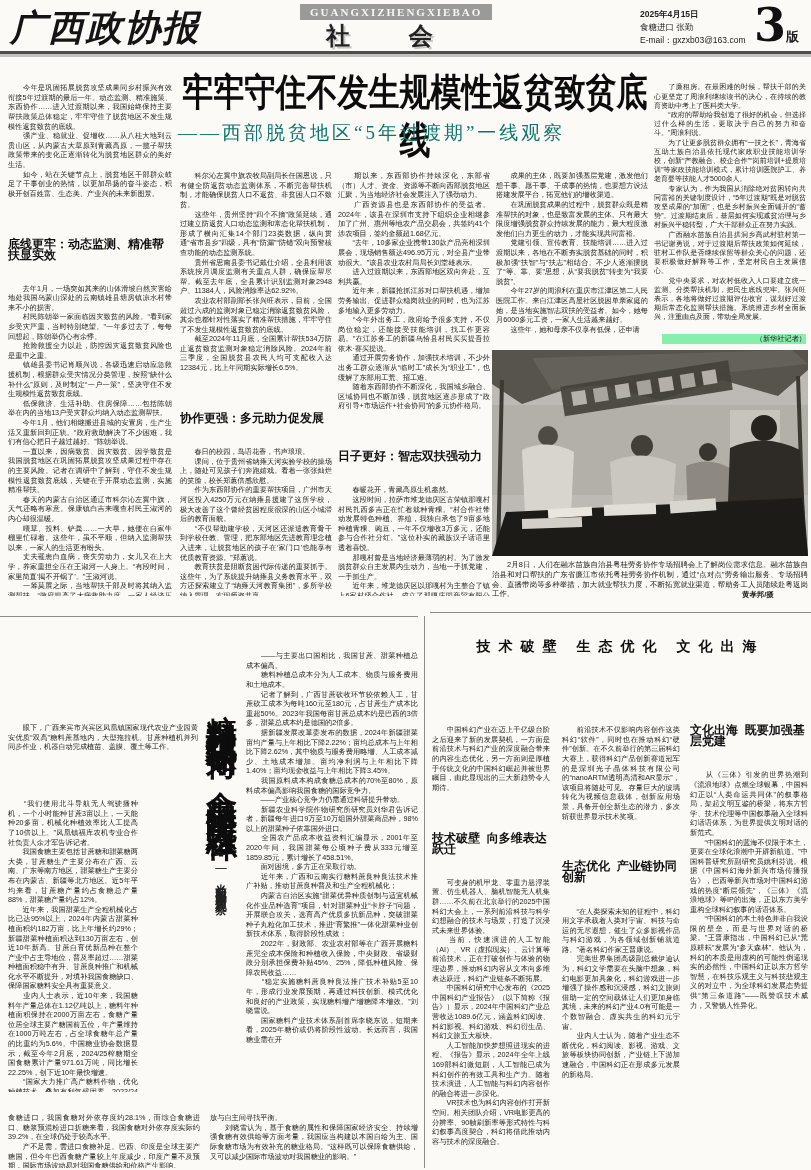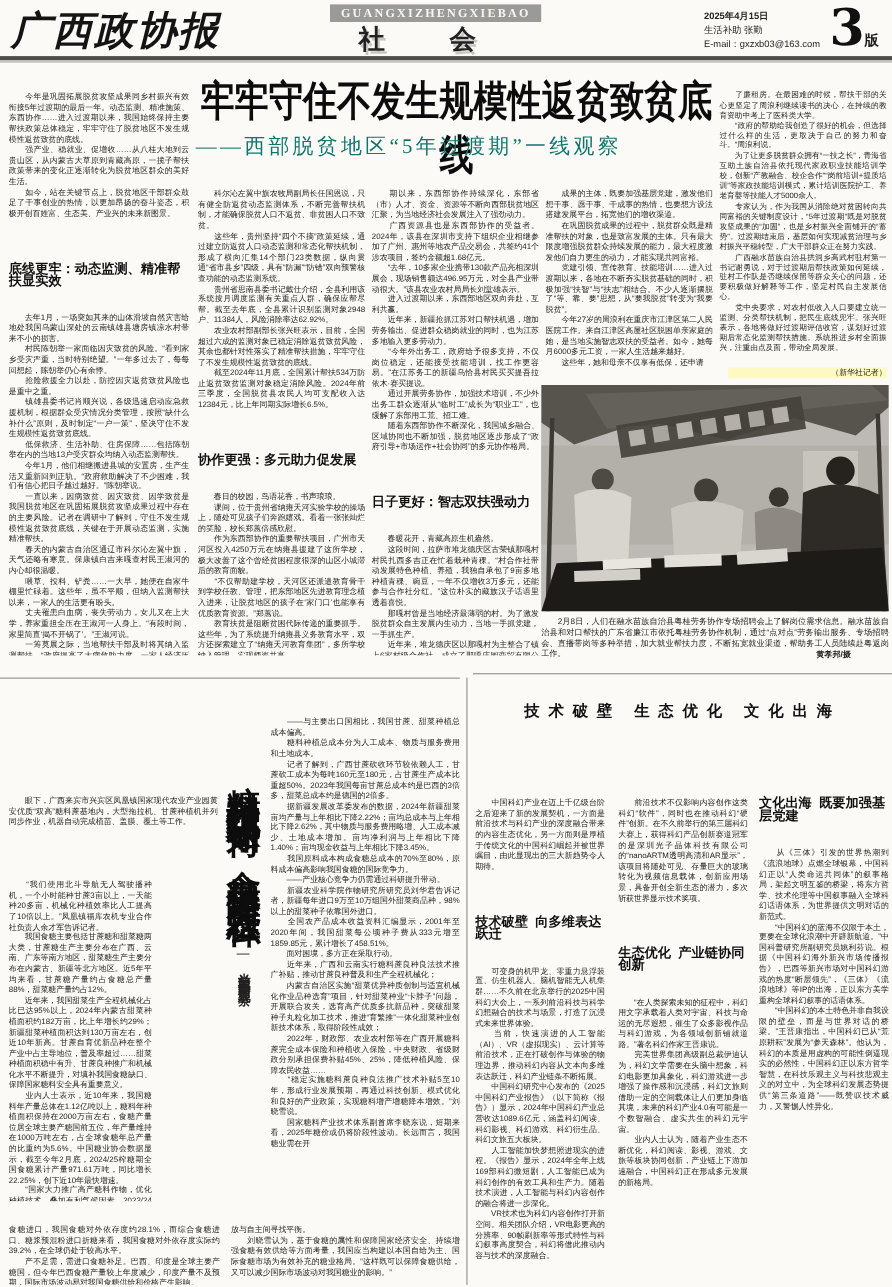--- a/index.html
+++ b/index.html
@@ -51,21 +51,21 @@
     <span class="logo">广西政协报</span>
   </div>
 
   <div class="abs" style="left:300px;top:2px;width:212px;text-align:left;">
     <span class="roman-box">GUANGXIZHENGXIEBAO</span>
     <div class="section-title">社  会</div>
   </div>
 
   <div class="abs mh-info" style="left:640px;top:8px;width:112px;">
     <div style="font-weight:bold;">2025年4月15日</div>
-    <div>生活补助  张勤</div>
+    <div>食糖进口  张勤</div>
     <div>E-mail：gxzxb03@163.com</div>
   </div>
 
   <div class="abs" style="left:754px;top:2px;width:54px;">
     <span class="pagenum">3</span><span class="pagenum-suffix">版</span>
   </div>
 
   <div class="abs mast-rule" style="left:0;top:51px;width:811px;height:6px;"></div>
 
   <div class="abs" style="left:178px;top:68px;width:474px;">
@@ -133,21 +133,21 @@
   </div>
 
   <div class="colbox t t-sm" style="left:654px;top:64px;width:152px;height:268px;">
     <div class="t t-sm">　　了廉租房。在最困难的时候，帮扶干部的关心更坚定了周浪利继续读书的决心，在持续的教育资助中考上了医科类大学。
 　　“政府的帮助给我创造了很好的机会，但选择过什么样的生活，更取决于自己的努力和奋斗。”周浪利说。
 　　为了让更多脱贫群众拥有“一技之长”，青海省互助土族自治县依托现代家政职业技能培训学校，创新“产教融合、校企合作”“岗前培训+提质培训”等家政技能培训模式，累计培训医院护工、养老育婴等技能人才5000余人。
 　　专家认为，作为我国从消除绝对贫困转向共同富裕的关键制度设计，“5年过渡期”既是对脱贫攻坚成果的“加固”，也是乡村振兴全面铺开的“蓄势”。过渡期结束后，基层如何实现减贫治理与乡村振兴平稳转型，广大干部群众正在努力实践。
 　　广西融水苗族自治县拱洞乡高武村驻村第一书记谢勇说，对于过渡期后帮扶政策如何延续，驻村工作队是否继续保留等群众关心的问题，还要积极做好解释等工作，坚定村民自主发展信心。
 　　党中央要求，对农村低收入人口要建立统一监测、分类帮扶机制，把民生底线兜牢。张兴旺表示，各地将做好过渡期评估收官，谋划好过渡期后常态化监测帮扶措施。系统推进乡村全面振兴，注重由点及面，带动全局发展。</div>
   </div>
-  <div class="abs byline" style="left:662px;top:334px;width:144px;background:#fef9c3;">（新华社记者）</div>
+  <div class="abs byline" style="left:662px;top:334px;width:144px;background:#86efac;">（新华社记者）</div>
 
   <div class="abs photo-frame" style="left:492px;top:350px;width:316px;height:206px;">
     <svg width="316" height="206" viewBox="0 0 316 206">
       <rect x="0" y="0" width="316" height="206" fill="#bdbab5"></rect>
       <rect x="0" y="55" width="316" height="90" fill="#b3b0aa"></rect>
       <polygon points="0,0 316,0 316,20 286,46 230,30 168,50 96,32 30,54 0,34" fill="#57544e"></polygon>
       <polygon points="40,8 300,0 316,14 60,40" fill="#64615a"></polygon>
       <line x1="10" y1="30" x2="6" y2="206" stroke="#3c3a35" stroke-width="4"></line>
       <line x1="306" y1="26" x2="312" y2="206" stroke="#3c3a35" stroke-width="4"></line>
       <g transform="rotate(-9 150 42)">

